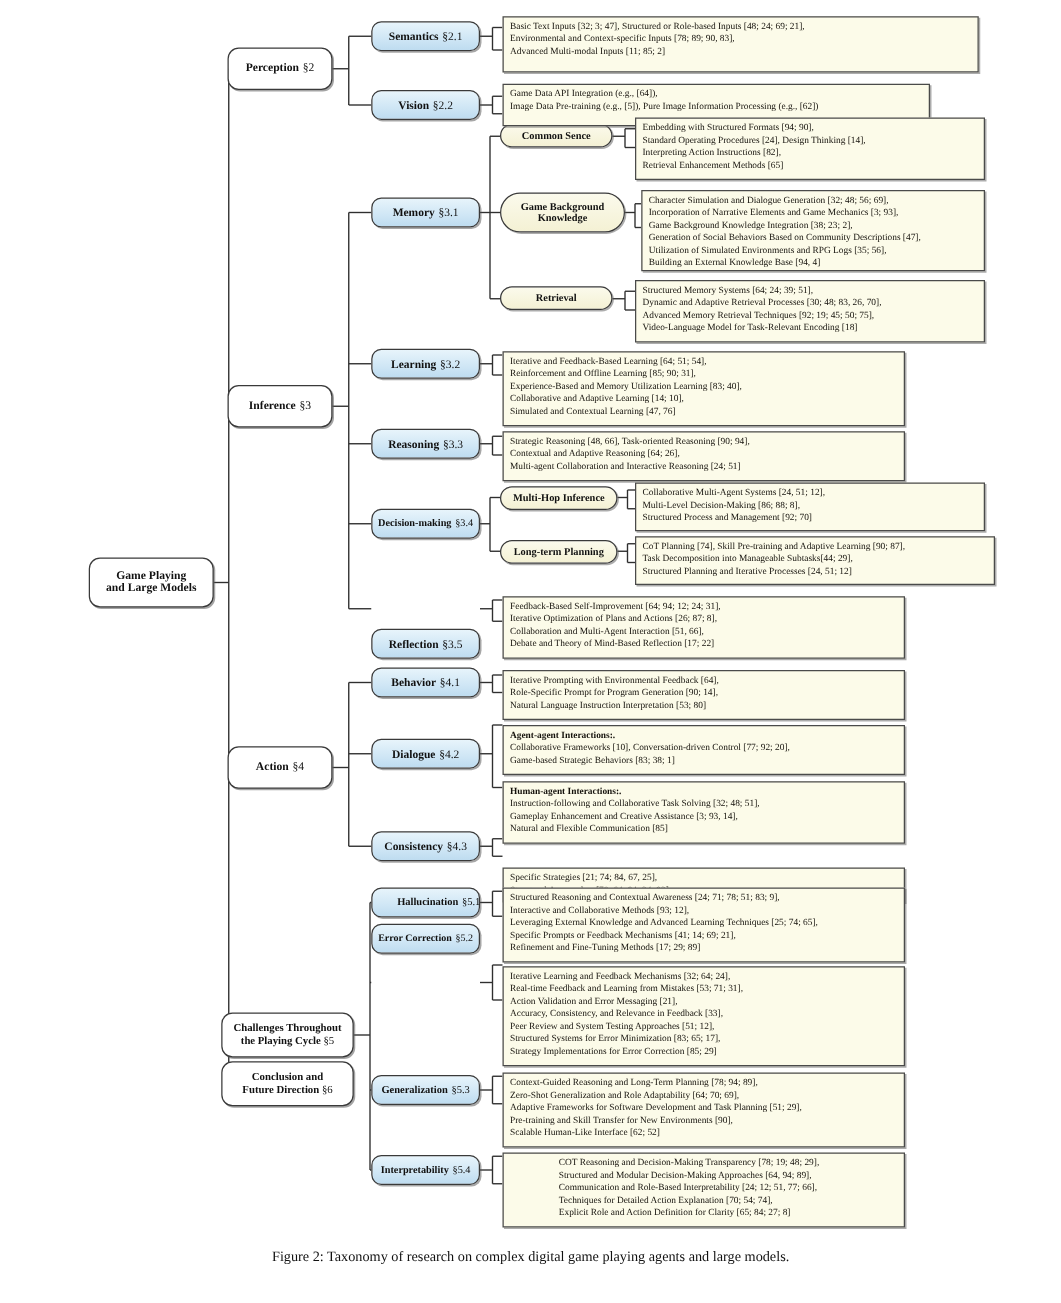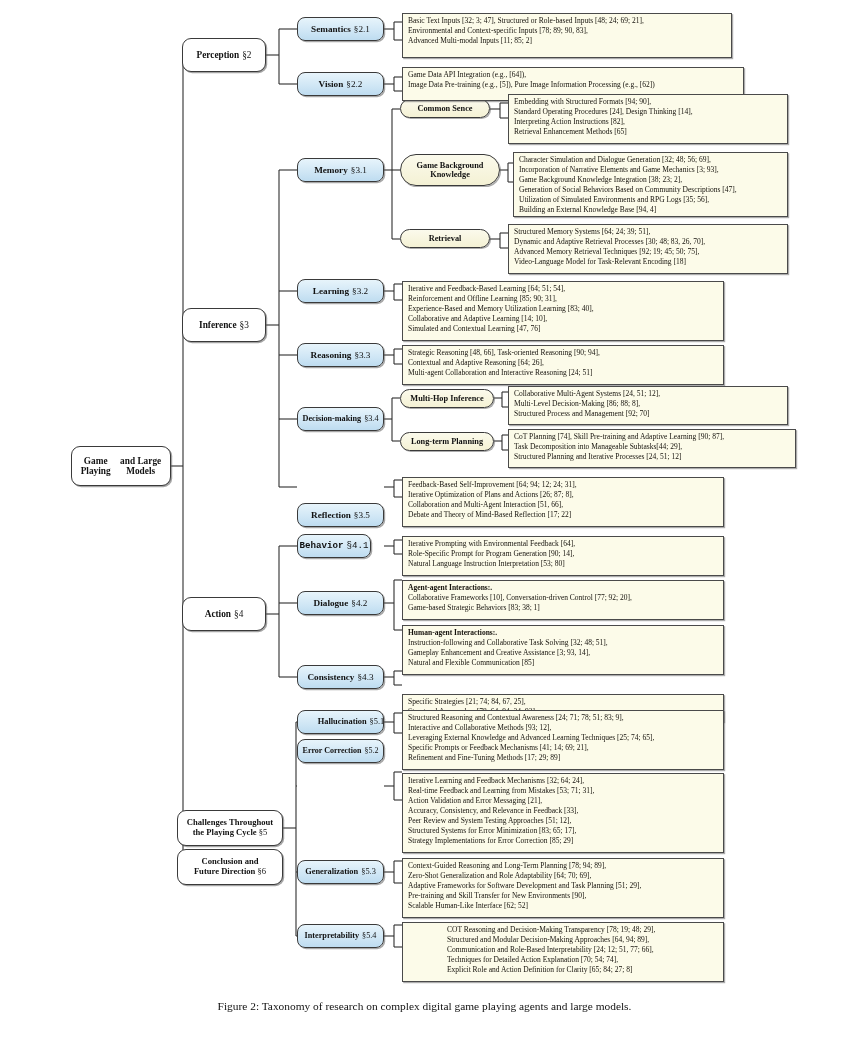--- a/index.html
+++ b/index.html
@@ -192,21 +192,21 @@
       <path d="M394,861 H402"></path>
       <path d="M394,883 H402"></path>
 
       <path d="M384,936 H394"></path>
       <path d="M394,925 V947"></path>
       <path d="M394,925 H402"></path>
       <path d="M394,947 H402"></path>
     </g>
   </svg>
 
-  <div class="node root" style="left:71px;top:446px;width:100px;height:40px;flex-direction:row;">
+  <div class="node root" style="left:71px;top:446px;width:100px;height:40px;flex-direction:column;">
     <span>Game Playing</span>
     <span>and Large Models</span>
   </div>
 
   <div class="node lvl2" style="left:182px;top:38px;width:84px;height:34px;">
     <span>Perception</span>
     <span class="sec" style="margin-left:3px;">§2</span>
   </div>
 
   <div class="node lvl2" style="left:182px;top:308px;width:84px;height:34px;">
@@ -263,21 +263,21 @@
   <div class="node lvl3" style="left:297px;top:407px;width:87px;height:24px;font-size:8.2px;">
     <span>Decision-making</span>
     <span class="sec" style="margin-left:3px;">§3.4</span>
   </div>
 
   <div class="node lvl3" style="left:297px;top:475px;width:87px;height:24px;margin-top:28px;">
     <span>Reflection</span>
     <span class="sec" style="margin-left:3px;">§3.5</span>
   </div>
 
-  <div class="node lvl3" style="left:297px;top:534px;width:74px;height:24px;font-family:Liberation Mono, monospace;">
+  <div class="node lvl3" style="left:297px;top:534px;width:87px;height:24px;">
     <span>Behavior</span>
     <span class="sec" style="margin-left:3px;">§4.1</span>
   </div>
 
   <div class="node lvl3" style="left:297px;top:591px;width:87px;height:24px;">
     <span>Dialogue</span>
     <span class="sec" style="margin-left:3px;">§4.2</span>
   </div>
 
   <div class="node lvl3" style="left:297px;top:665px;width:87px;height:24px;">
@@ -319,21 +319,21 @@
   </div>
 
   <div class="node lvl4" style="left:400px;top:389px;width:94px;height:19px;">
     <span>Multi-Hop Inference</span>
   </div>
 
   <div class="node lvl4" style="left:400px;top:432px;width:94px;height:19px;">
     <span>Long-term Planning</span>
   </div>
 
-  <div class="leaf" style="left:402px;top:13px;width:330px;height:45px;">
+  <div class="leaf" style="left:402px;top:13px;width:381px;height:45px;">
     <div class="ln">Basic Text Inputs [32; 3; 47], Structured or Role-based Inputs [48; 24; 69; 21],</div>
     <div class="ln">Environmental and Context-specific Inputs [78; 89; 90, 83],</div>
     <div class="ln">Advanced Multi-modal Inputs [11; 85; 2]</div>
   </div>
 
   <div class="leaf" style="left:402px;top:67px;width:342px;height:34px;">
     <div class="ln">Game Data API Integration (e.g., [64]),</div>
     <div class="ln">Image Data Pre-training (e.g., [5]), Pure Image Information Processing (e.g., [62])</div>
   </div>
 

